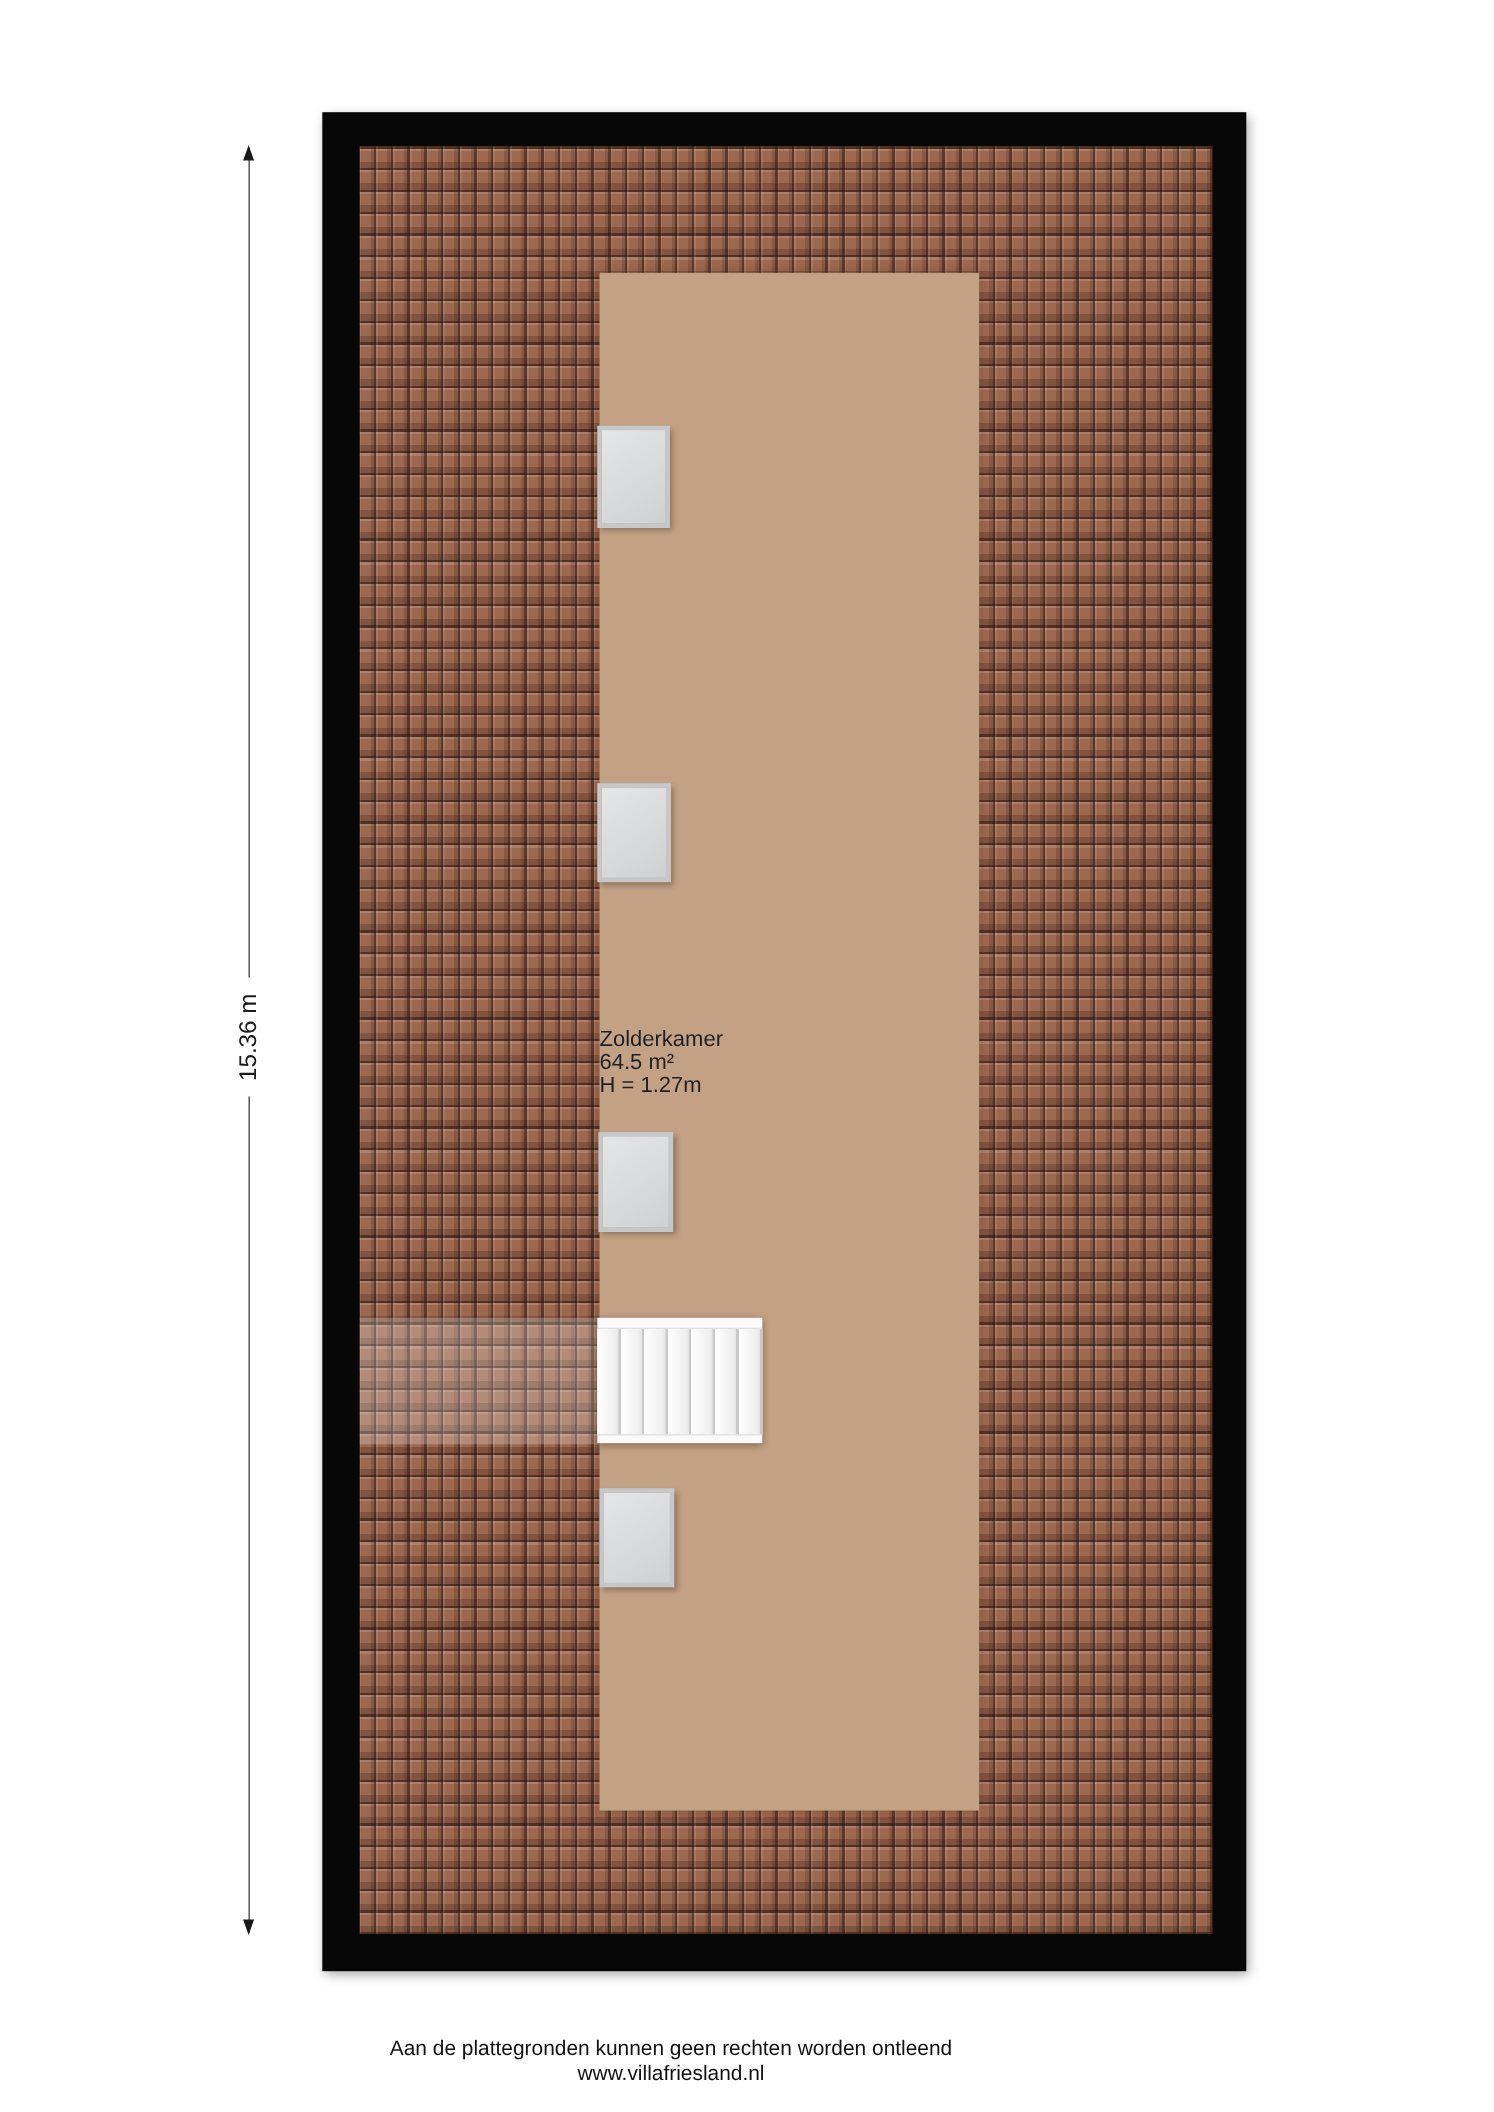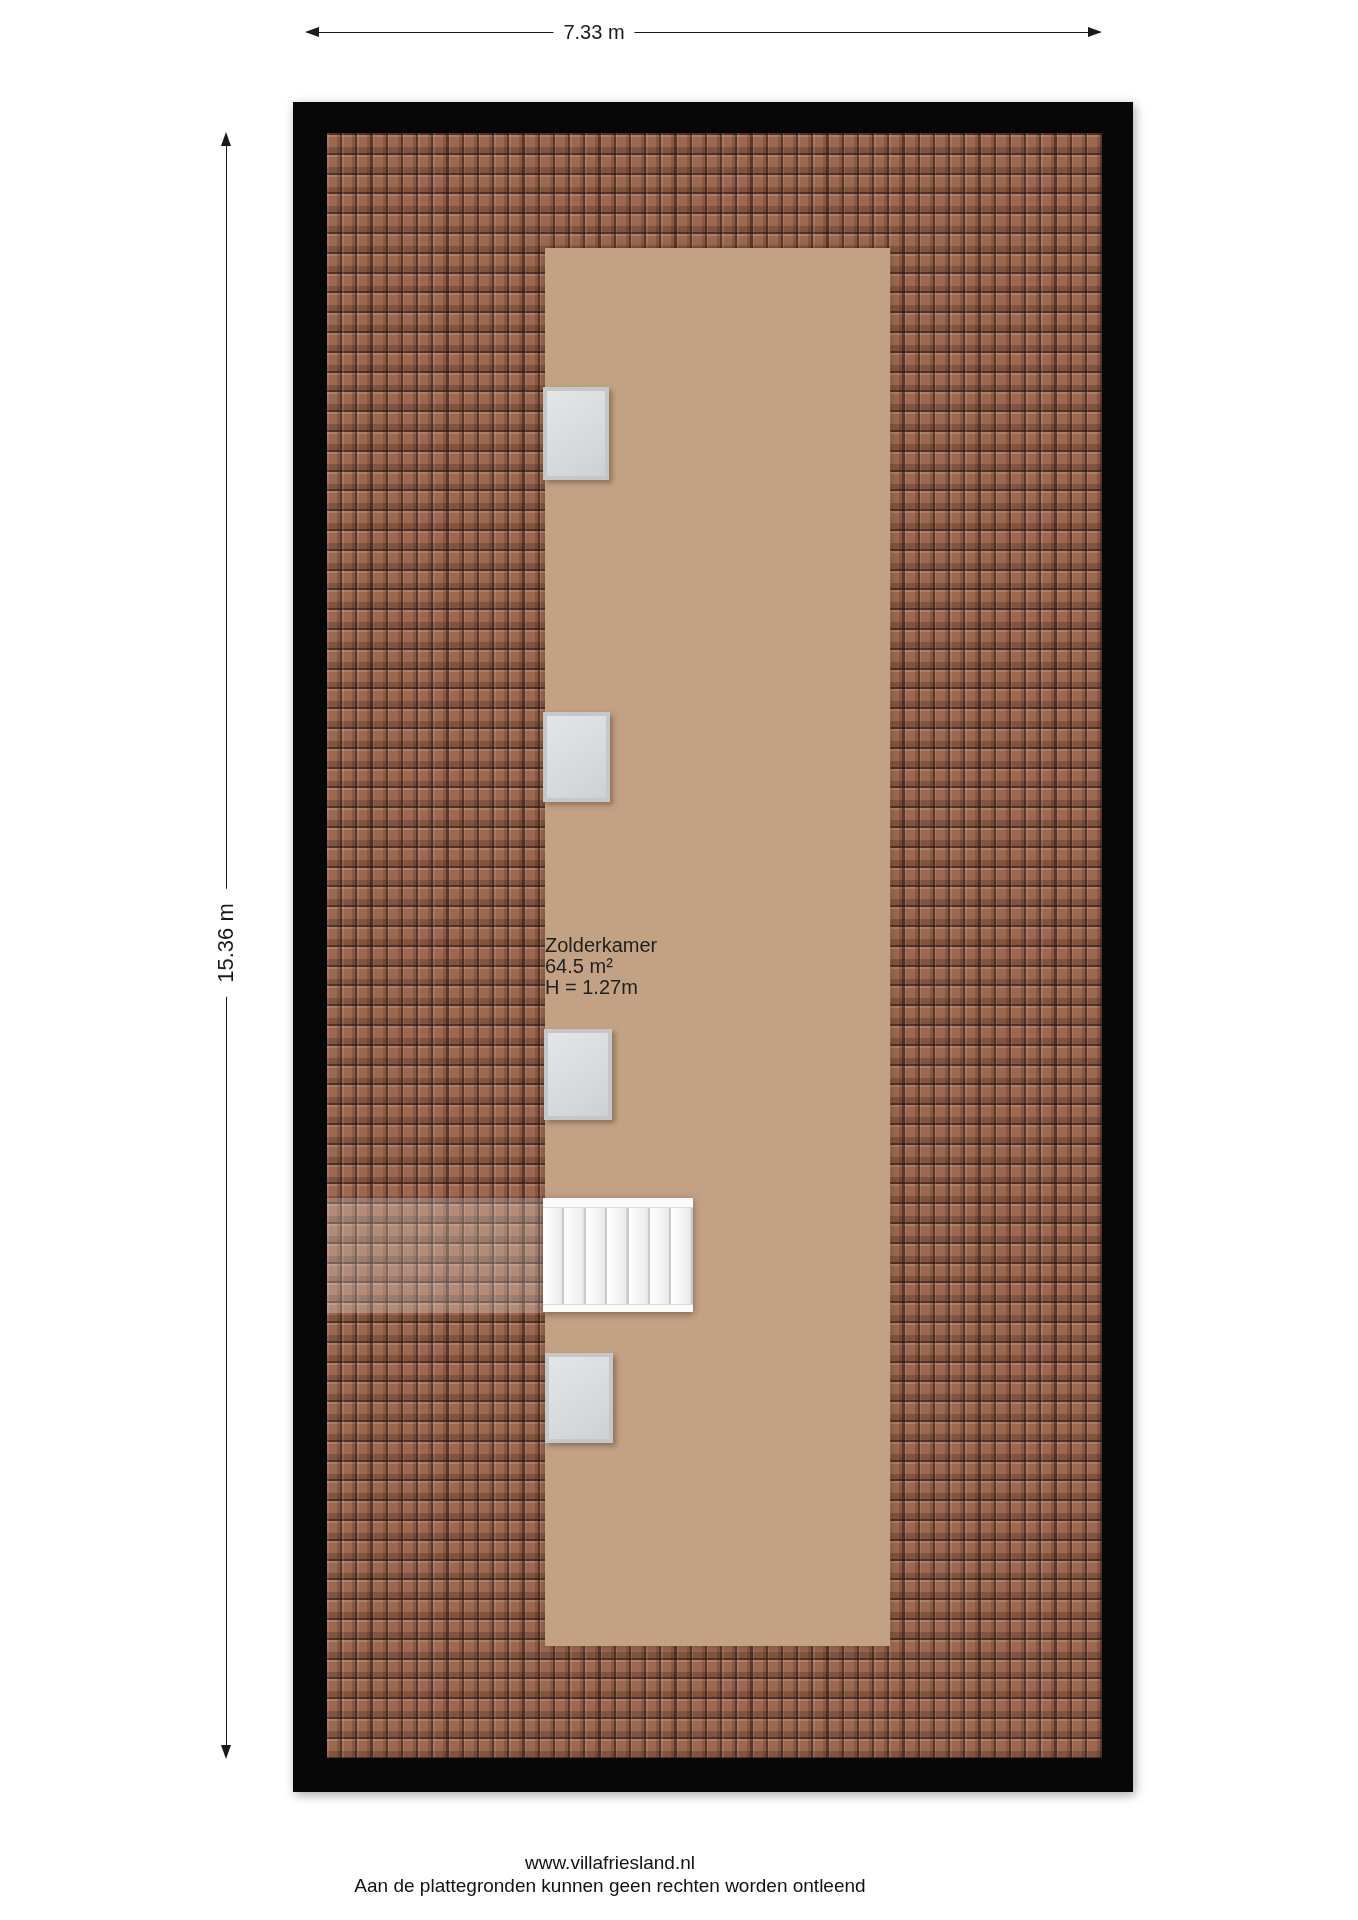--- a/index.html
+++ b/index.html
@@ -79,24 +79,20 @@
 
   
   .footer{position:absolute;left:210px;width:800px;top:1851px;text-align:center;
     font-size:19px;line-height:23px;color:#111111;}
 </style>
 </head>
 <body>
 
 <div class="canvas">
 
-  <div class="dim-h">
-    <div class="dline"></div>
-    <span class="dlabel">7.33 m</span>
-  </div>
 
   <div class="dim-v">
     <div class="dline"></div>
     <span class="dlabel">15.36 m</span>
   </div>
 
   <div class="plan">
     <div class="tiles"></div>
     <div class="overlay-band"></div>
 
@@ -112,17 +108,17 @@
     <div class="window w2"></div>
     <div class="window w3"></div>
     <div class="window w4"></div>
 
     <div class="stairs">
       <div class="treads"></div>
     </div>
   </div>
 
   <div class="footer">
+    <div>Aan de plattegronden kunnen geen rechten worden ontleend</div>
     <div>www.villafriesland.nl</div>
-    <div>Aan de plattegronden kunnen geen rechten worden ontleend</div>
   </div>
 
 </div>
 
 </body></html>

